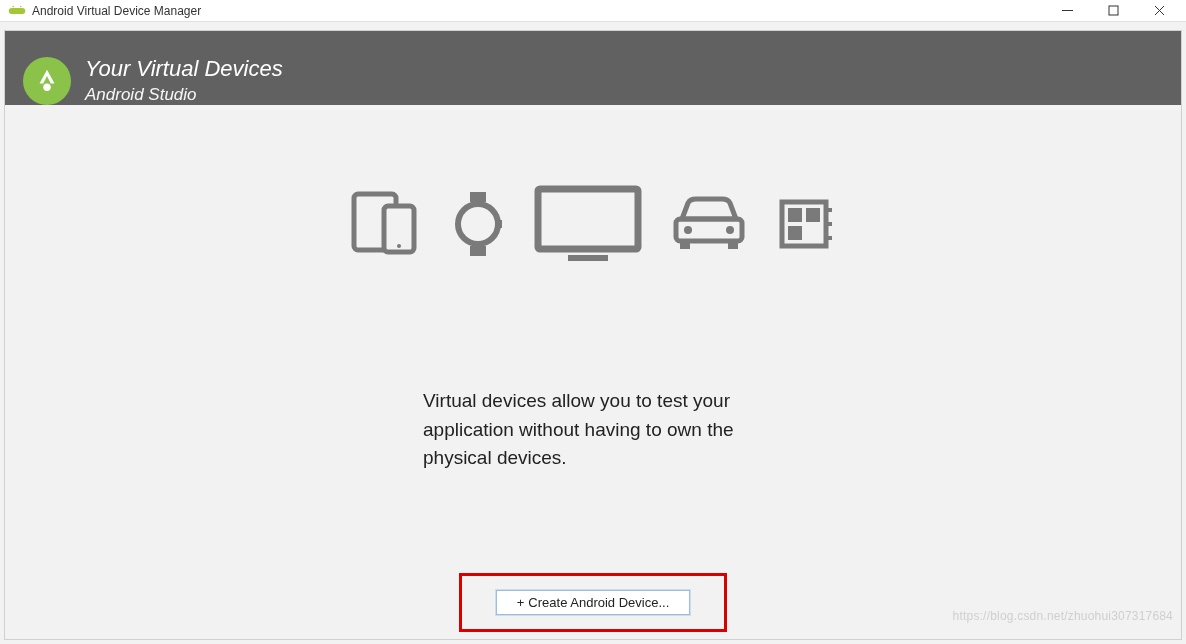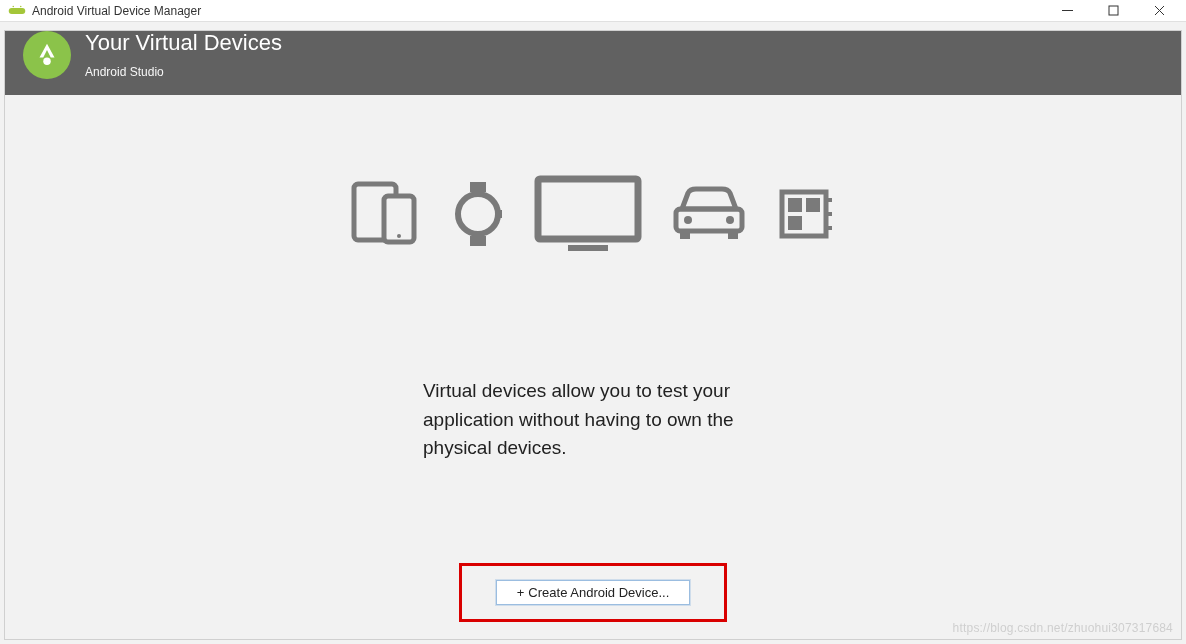--- a/index.html
+++ b/index.html
@@ -46,47 +46,48 @@
       position: absolute;
       top: 30px;
       left: 4px;
       right: 4px;
       bottom: 4px;
       background: #f2f2f2;
       border: 1px solid #d0d0d0;
     }
     .header-band {
       background: #616161;
-      height: 64px;
-      display: flex;
-      align-items: flex-start;
+      height: 74px;
+      display: flex;
+      align-items: flex-end;
       padding: 0 18px;
       color: #fff;
+      font-style: italic;
     }
     .logo-circle {
       width: 48px;
       height: 48px;
       border-radius: 50%;
       background: #8bc34a;
       display: flex;
       align-items: center;
       justify-content: center;
       margin-right: 14px;
       position: relative;
     }
     .logo-circle svg { width: 30px; height: 30px; }
     .header-texts .title {
       font-size: 22px;
       font-weight: 400;
       line-height: 1.1;
     }
     .header-texts .subtitle {
-      font-size: 12px;
+      font-size: 17px;
       opacity: 0.95;
-      margin-top: 10px;
+      margin-top: 4px;
     }
     .main-area {
       display: flex;
       flex-direction: column;
       align-items: center;
       padding-top: 80px;
     }
     .device-icons {
       display: flex;
       align-items: center;
@@ -115,21 +116,21 @@
       font-size: 13px;
       padding: 4px 20px;
       cursor: pointer;
       display: inline-flex;
       align-items: center;
       gap: 4px;
       box-shadow: 0 0 0 1px rgba(155,189,224,0.4);
     }
     .watermark {
       position: absolute;
-      bottom: 4px;
+      bottom: 16px;
       right: 8px;
       font-size: 12px;
       color: #cfcfcf;
       font-family: Arial, sans-serif;
       letter-spacing: 0.2px;
     }
   </style>
 </head>
 <body>
 

